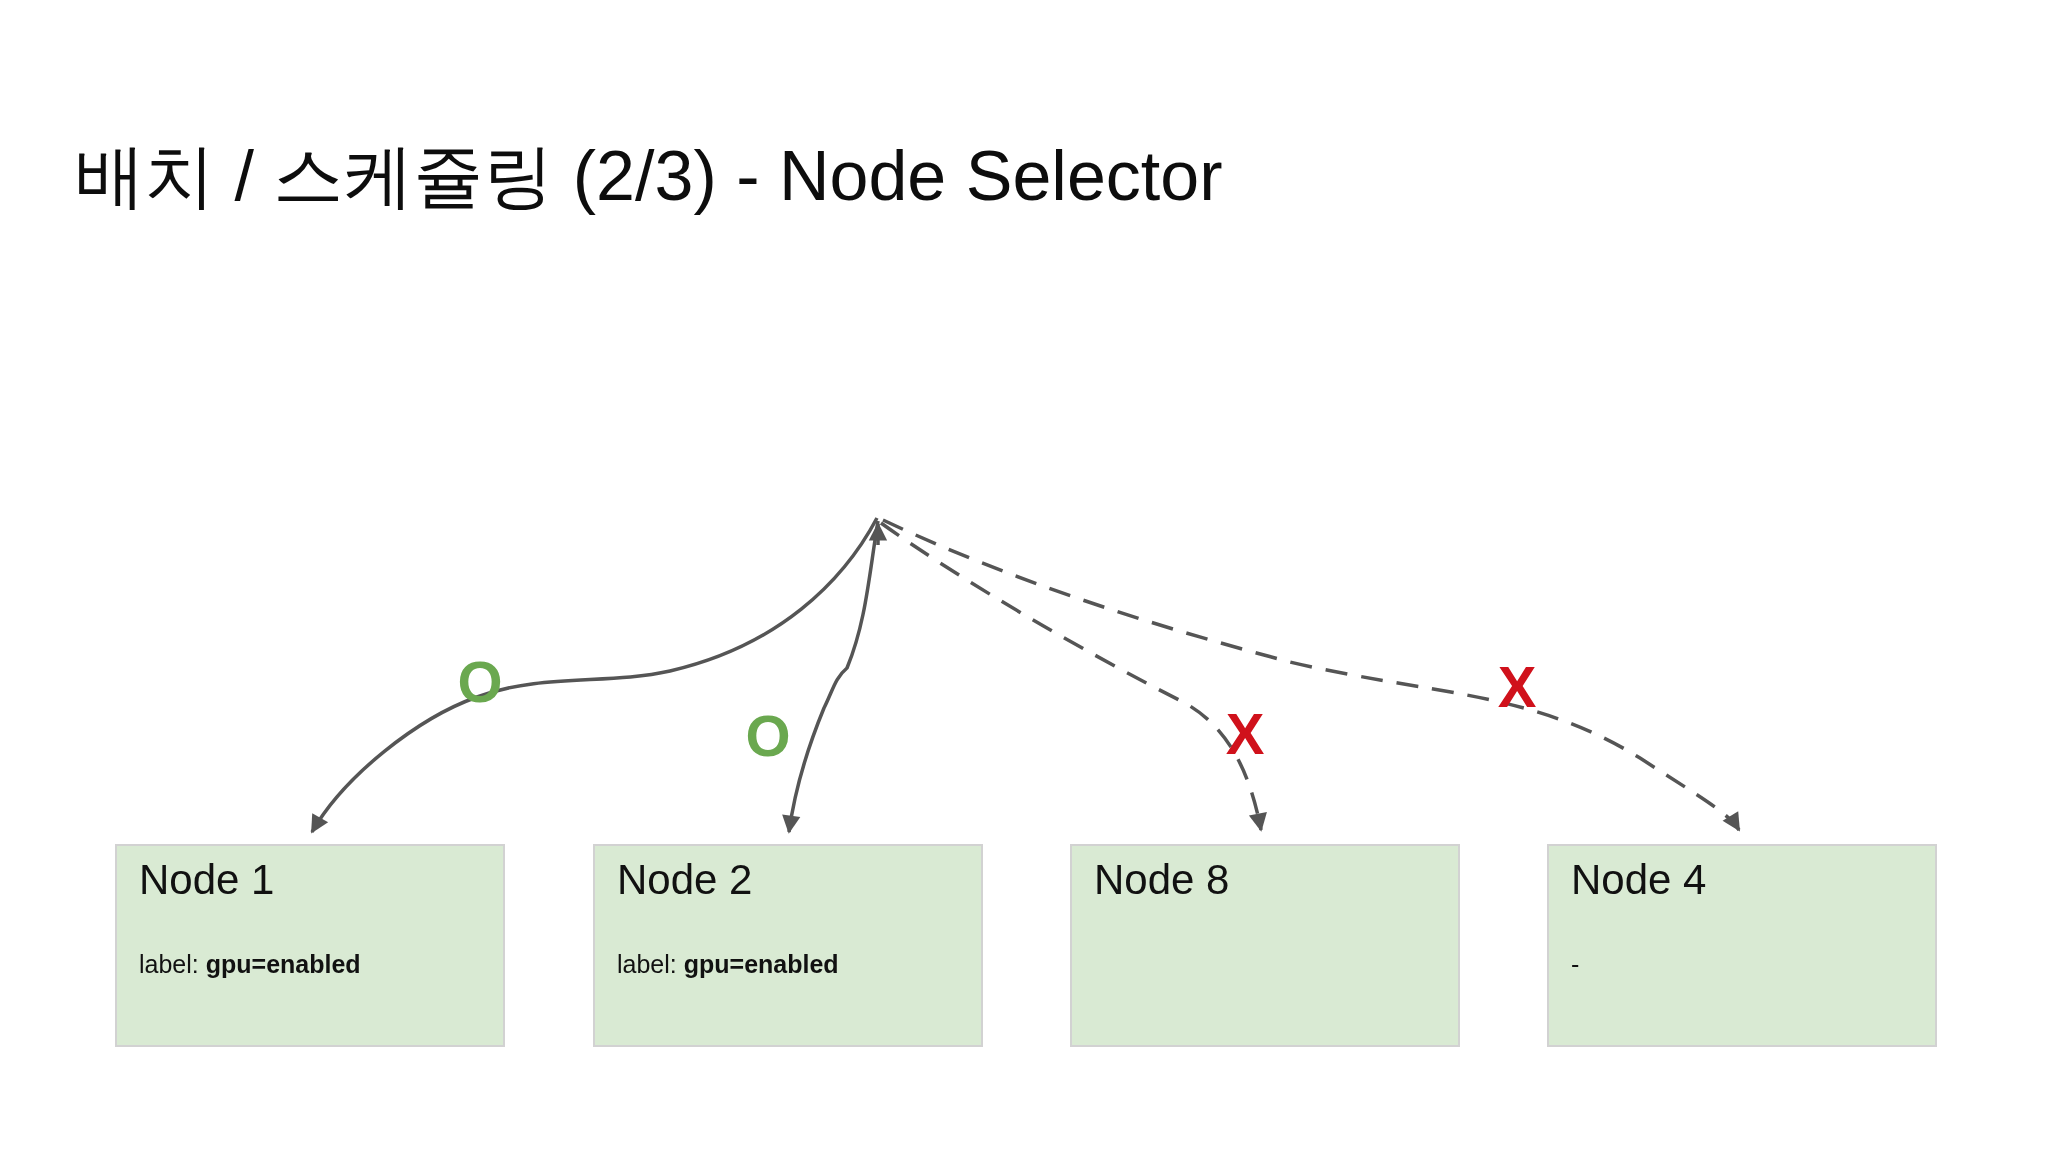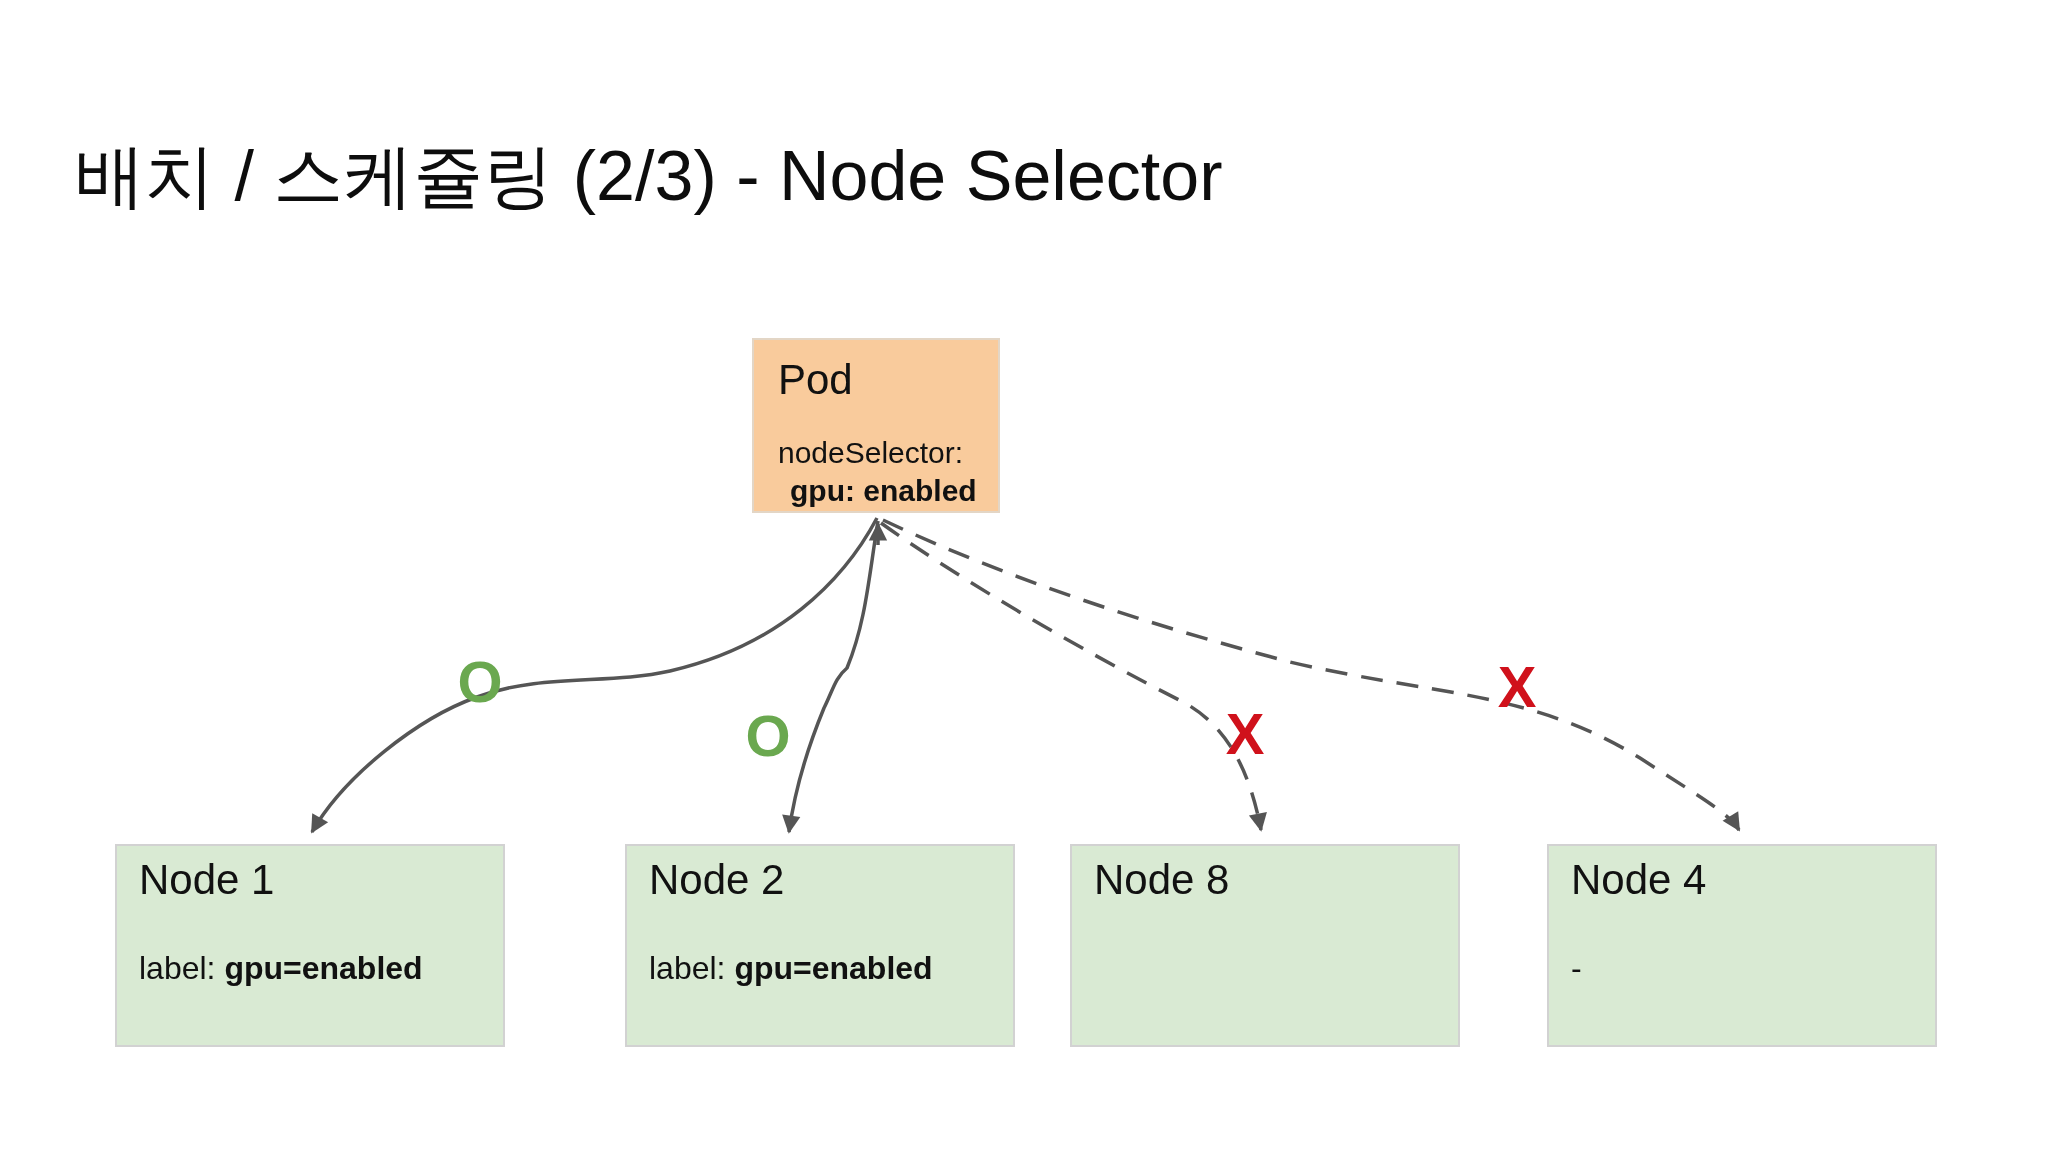--- a/index.html
+++ b/index.html
@@ -46,30 +46,30 @@
     font-size: 30px; line-height: 38px;
   }
   .pod-selector .value { font-weight: bold; padding-left: 12px; }
 
   .node-box {
     top: 844px; width: 390px; height: 203px;
     background: #d9ead3;
     padding-left: 26px;
   }
   .node-1 { left: 115px; }
-  .node-2 { left: 593px; margin-left: 32px; }
+  .node-2 { left: 593px; }
   .node-3 { left: 1070px; }
   .node-4 { left: 1547px; }
   .node-title {
     position: absolute; left: 22px; top: 10px;
     font-size: 42px;
   }
   .node-label {
     position: absolute; left: 22px; top: 104px;
-    font-size: 32px;
+    font-size: 25px;
   }
   .node-label .bold { font-weight: bold; }
 
   .mark {
     position: absolute;
     transform: translate(-50%, -50%);
     font-size: 58px;
     font-weight: bold;
     line-height: 1;
   }
@@ -98,27 +98,20 @@
 
     <path d="M 878 521 C 869 575 866 622 847 668 C 835 678 833 690 824 708 C 810 742 795 788 789 832" fill="none" stroke="#555555" stroke-width="3.5" marker-end="url(#arrow)"></path>
 
     <path d="M 878 545 L 878 524" fill="none" stroke="#555555" stroke-width="3.5" marker-end="url(#arrow)"></path>
 
     <path d="M 881 523 C 965 583 1085 652 1183 702 C 1228 726 1250 772 1261 830" fill="none" stroke="#555555" stroke-width="3.5" stroke-dasharray="22 14" marker-end="url(#arrow)"></path>
 
     <path d="M 883 520 C 1010 580 1150 625 1290 662 C 1430 695 1530 690 1640 758 C 1695 794 1728 812 1739 830" fill="none" stroke="#555555" stroke-width="3.5" stroke-dasharray="22 14" marker-end="url(#arrow)"></path>
   </svg>
 
-  <div class="box pod-box">
-    <div class="pod-title">Pod</div>
-    <div class="pod-selector">
-      <div>nodeSelector:</div>
-      <div class="value">gpu: enabled</div>
-    </div>
-  </div>
 
   <div class="box node-box node-1">
     <div class="node-title">Node 1</div>
     <div class="node-label"><span>label: </span><span class="bold">gpu=enabled</span></div>
   </div>
 
   <div class="box node-box node-2">
     <div class="node-title">Node 2</div>
     <div class="node-label"><span>label: </span><span class="bold">gpu=enabled</span></div>
   </div>

